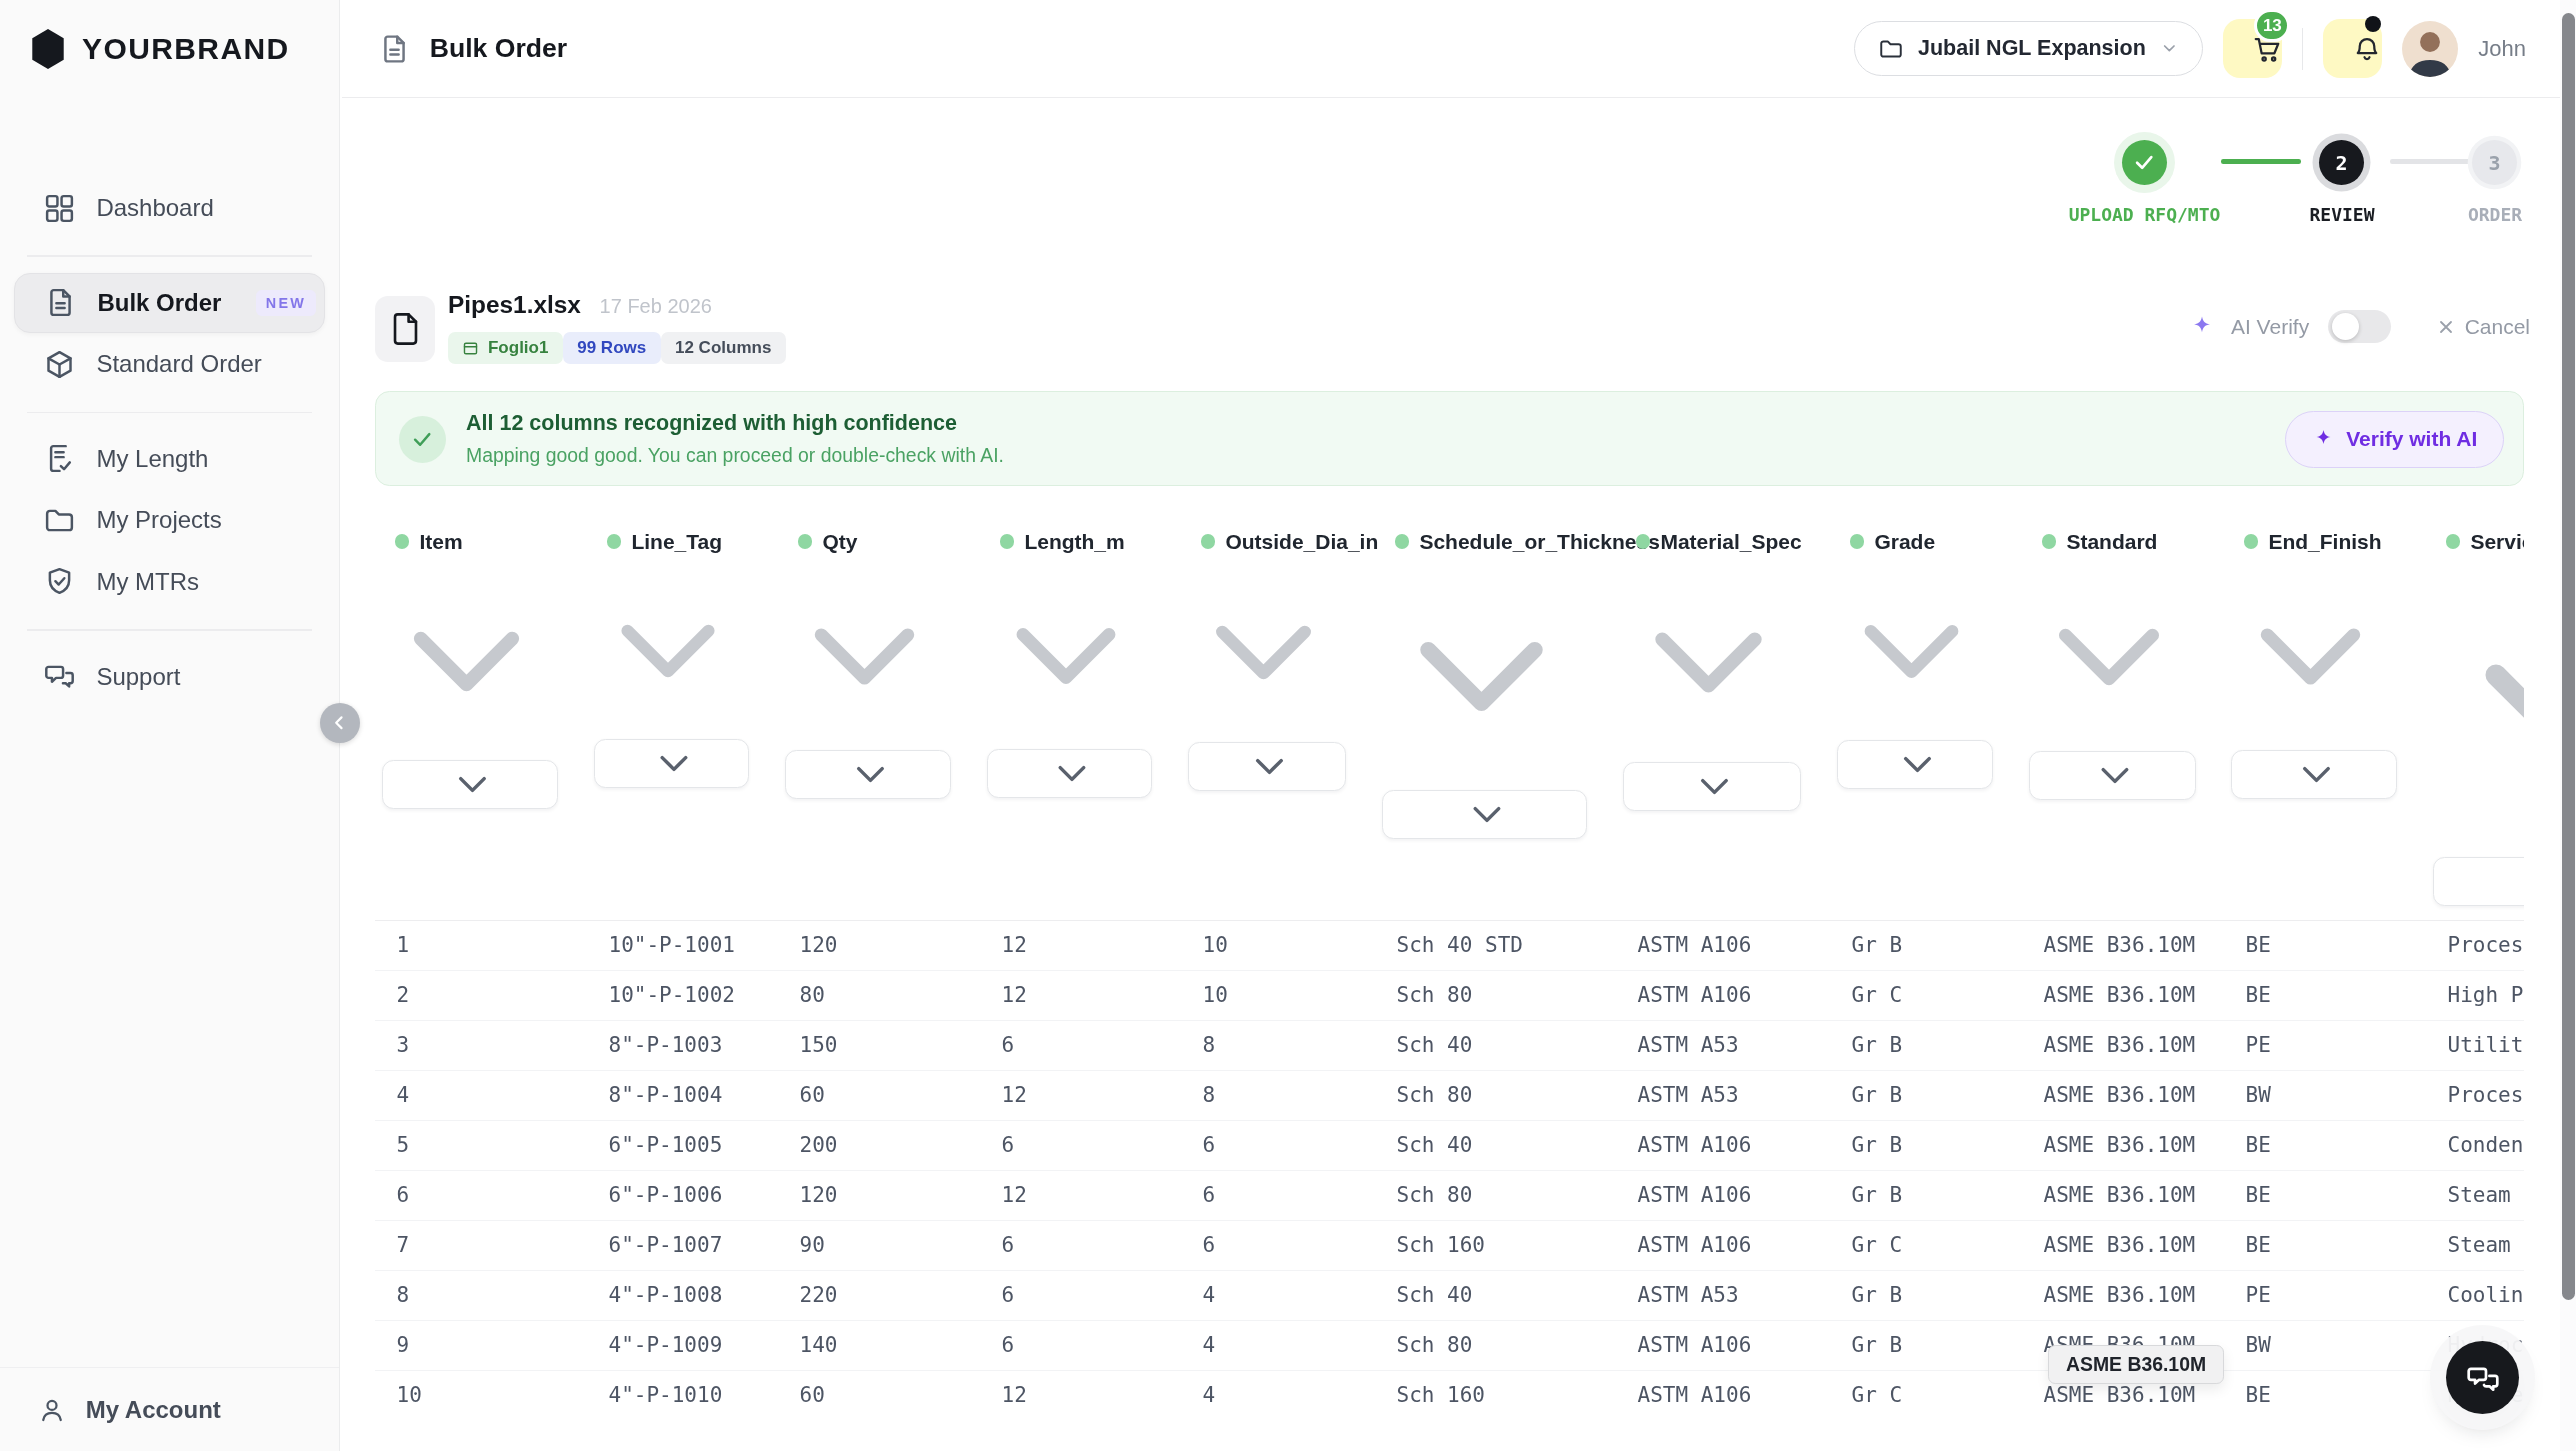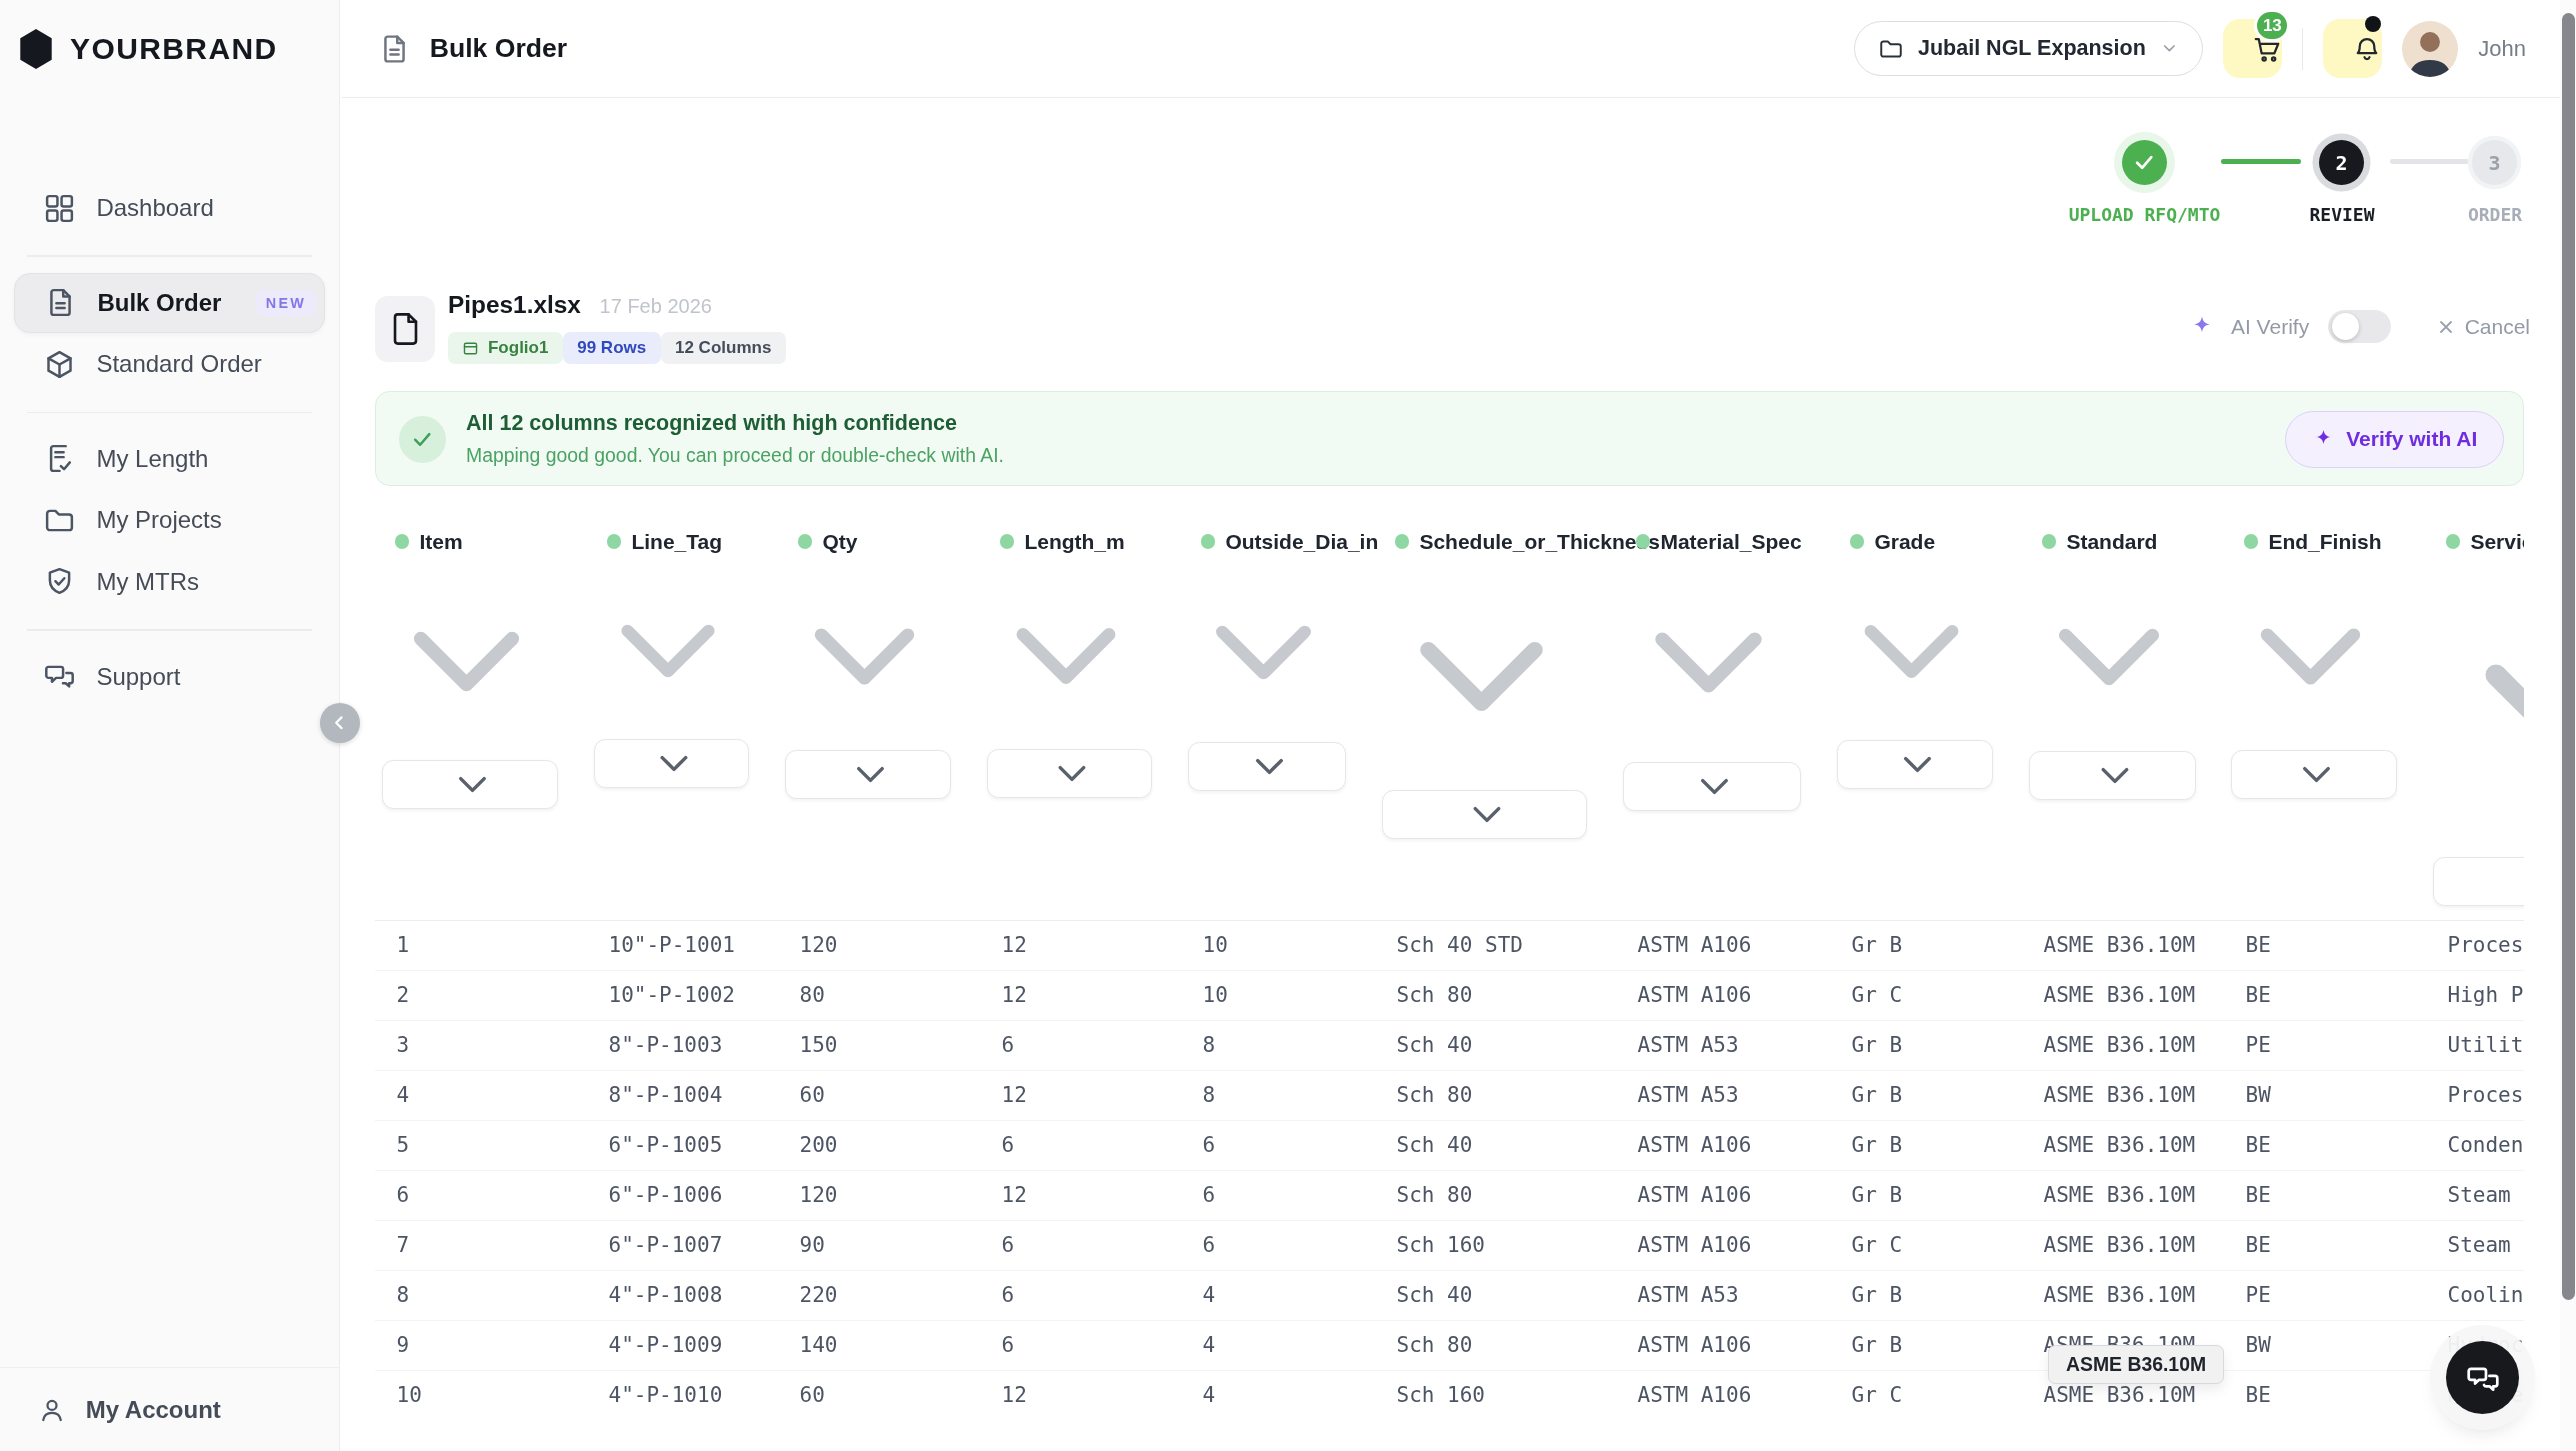--- a/index.html
+++ b/index.html
@@ -9,21 +9,21 @@
     background:#ffffff; color:#1a1e26;
     position:relative; overflow:hidden;
   }
   svg { display:block; }
 
   
   .sidebar {
     position:absolute; left:0; top:0; width:340px; height:1452px;
     background:#fafafa; border-right:1.4px solid #ebeced; z-index:5;
   }
-  .logo-row { height:98px; display:flex; align-items:center; gap:16px; padding-left:18px; }
+  .logo-row { height:98px; display:flex; align-items:center; gap:16px; padding-left:30px; }
   .logo-mark { width:36px; height:40px; }
   .logo-text { font-size:30px; font-weight:800; letter-spacing:1.4px; color:#15181e; }
   .nav { padding:80px 14.4px 0 14.4px; display:flex; flex-direction:column; }
   .nav-item {
     height:60px; display:flex; align-items:center; gap:20px;
     padding:0 0 0 29px; border-radius:16px; font-size:24px; font-weight:400;
     color:#454c58; cursor:pointer; margin-bottom:1.4px;
   }
   .nav-item .ic { width:33px; height:33px; color:#4b5563; flex:0 0 auto; }
   .nav-item.active {

